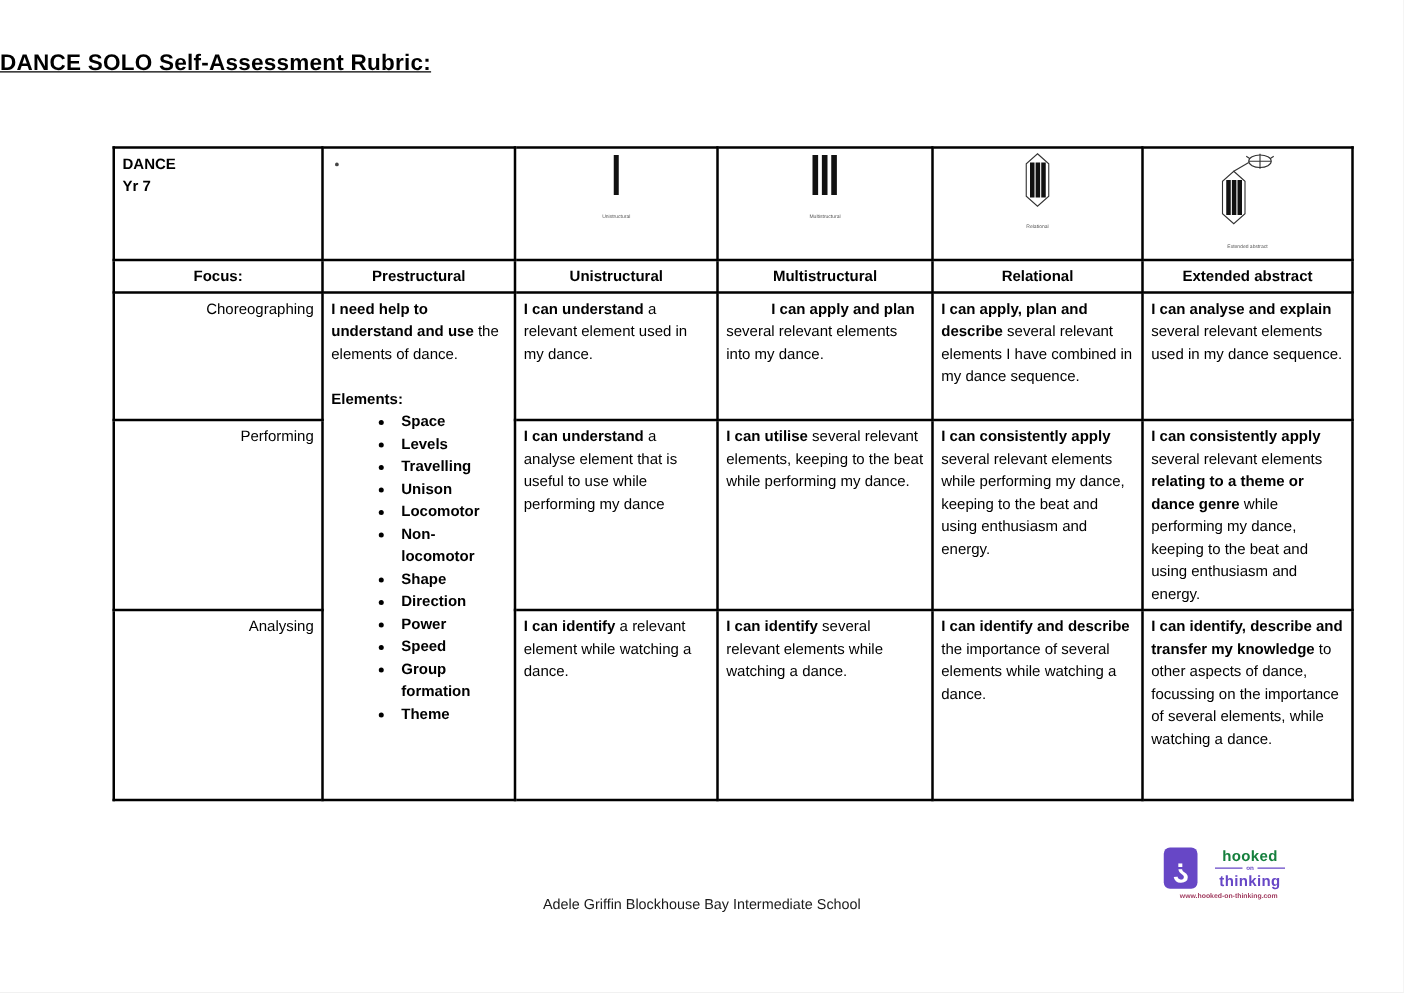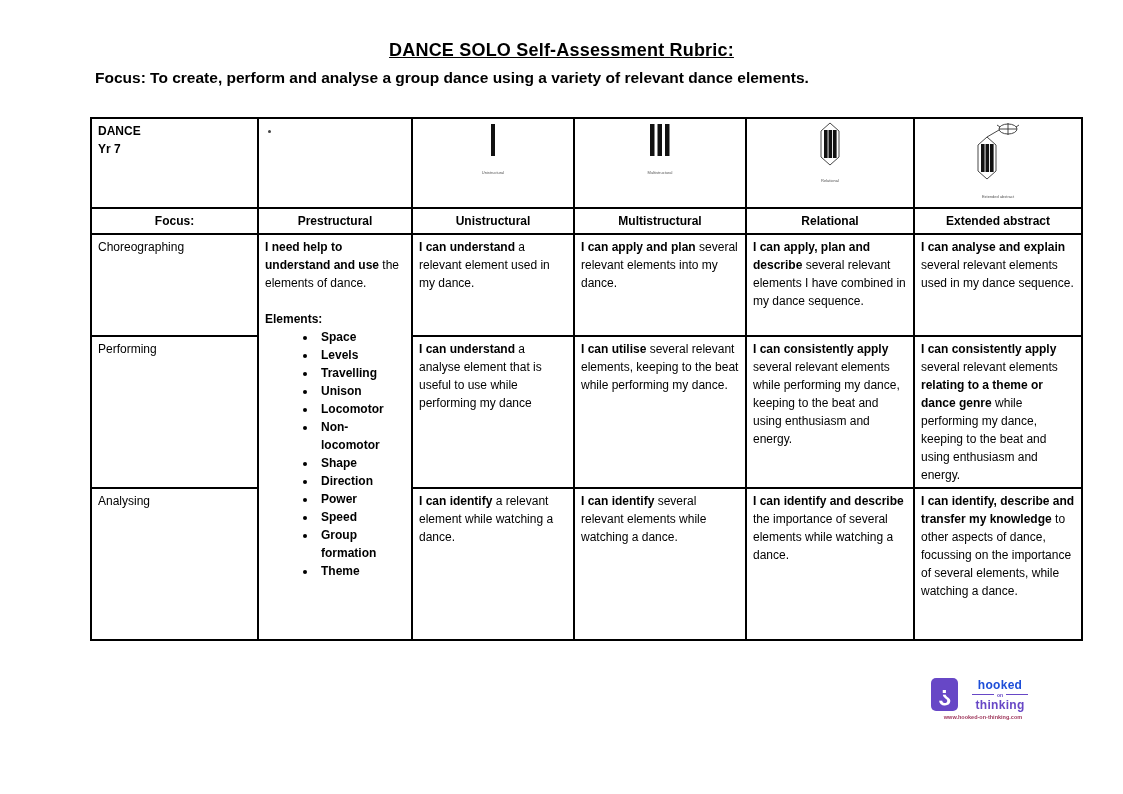--- a/index.html
+++ b/index.html
@@ -8,21 +8,21 @@
   .page {
     position: relative;
     width: 1123px; height: 794px;
     background: #ffffff;
     margin: 0 auto;
     overflow: hidden;
     color: #000;
   }
   .doc-title {
     position: absolute; top: 40px; left: 0; width: 100%;
-    text-align: center;
+    text-align: left;
     font-size: 18px; font-weight: 700; text-decoration: underline;
     letter-spacing: 0.2px;
   }
   .doc-subtitle {
     position: absolute; top: 69px; left: 95px; width: 980px;
     font-size: 15.5px; font-weight: 700;
   }
   table.rubric {
     position: absolute; top: 117px; left: 90px;
     border-collapse: collapse; table-layout: fixed;
@@ -39,21 +39,21 @@
   td.corner-cell {
     text-align: left; vertical-align: middle;
     font-size: 22px; font-weight: 700; line-height: 30px;
   }
   td.level-cell, td.focus-cell {
     text-align: center; vertical-align: middle;
     font-size: 14.5px; font-weight: 700;
     height: 21px; padding: 1px 2px; line-height: 17px;
   }
   td.rowlabel-cell {
-    text-align: left; vertical-align: middle;
+    text-align: right; vertical-align: middle;
     font-size: 15px; font-weight: 400;
   }
   .bold { font-weight: 700; }
   .cell-spacer { height: 18px; }
   ul.elements-list { margin: 0; padding-left: 52px; width: 140px; }
   ul.elements-list li {
     font-weight: 700; font-size: 12px; line-height: 18px;
     list-style-type: disc;
     padding-left: 4px;
     max-width: 82px;
@@ -92,21 +92,20 @@
   .logo-url { margin-top: 3px; font-size: 5.5px; text-align: center; width: 104px; font-weight: 700; }
   svg .bar-fill { fill: #111; }
   svg .outline { fill: none; stroke: #333; stroke-width: 0.9; }
 </style>
 </head>
 <body>
 
 <div class="page">
 
   <div class="doc-title">DANCE SOLO Self-Assessment Rubric:</div>
-  <div class="doc-subtitle">Focus: To create, perform and analyse a group dance using a variety of relevant dance elements.</div>
 
   <table class="rubric">
     <colgroup>
       <col style="width:167px">
         <col style="width:154px">
         <col style="width:162px">
       <col style="width:172px">
         <col style="width:168px">
         <col style="width:168px">
     </colgroup>
@@ -184,21 +183,21 @@
               <li>Non-locomotor</li>
               <li>Shape</li>
               <li>Direction</li>
               <li>Power</li>
               <li>Speed</li>
               <li>Group formation</li>
               <li>Theme</li>
             </ul>
         </td>
         <td><span style="font-weight: 700;">I can understand</span><span> a relevant element used in my dance.</span></td>
-        <td><span style="font-weight: 700;">I can apply and plan</span><span> several relevant elements into my dance.</span></td>
+        <td><span style="font-weight: 700; margin-left: 36px;">I can apply and plan</span><span> several relevant elements into my dance.</span></td>
         <td><span style="font-weight: 700; text-align: center;">I can apply, plan and describe</span><span> several relevant elements I have combined in my dance sequence.</span></td>
         <td><span style="font-weight: 700;">I can analyse and explain</span><span> several relevant elements used in my dance sequence.</span></td>
       </tr>
 
       <tr style="height:130px">
         <td class="rowlabel-cell">Performing</td>
         <td><span style="font-weight: 700;">I can understand</span><span> a analyse element that is useful to use while performing my dance</span></td>
         <td><span style="font-weight: 700;">I can utilise</span><span> several relevant elements, keeping to the beat while performing my dance.</span></td>
         <td><span style="font-weight: 700;">I can consistently apply</span><span> several relevant elements while performing my dance, keeping to the beat and using enthusiasm and energy.</span></td>
         <td><span style="font-weight: 700;">I can consistently apply</span><span> several relevant elements </span><span style="font-weight: 700;">relating to a theme or dance genre</span><span> while performing my dance, keeping to the beat and using enthusiasm and energy.</span></td>
@@ -207,28 +206,29 @@
       <tr style="height:152px">
         <td class="rowlabel-cell">Analysing</td>
         <td><span style="font-weight: 700;">I can identify</span><span> a relevant element while watching a dance.</span></td>
         <td><span style="font-weight: 700;">I can identify</span><span> several relevant elements while watching a dance.</span></td>
         <td><span style="font-weight: 700;">I can identify and describe</span><span> the importance of several elements while watching a dance.</span></td>
         <td><span style="font-weight: 700;">I can identify, describe and transfer my knowledge</span><span> to other aspects of dance, focussing on the importance of several elements, while watching a dance.</span></td>
       </tr>
     </tbody>
   </table>
 
+  <div class="doc-footer">Adele Griffin Blockhouse Bay Intermediate School</div>
 
   <div class="logo">
     <div class="logo-row">
       <div class="logo-mark" style="background: rgb(103, 71, 198);">
           <span>¿</span>
         </div>
       <div class="logo-words">
-        <div class="logo-word" style="color: #1d4ed8;">hooked</div>
+        <div class="logo-word" style="color: #15803d;">hooked</div>
         <div class="logo-divider">
           <span class="bar" style="background: rgb(103, 71, 198);"></span>
           <span class="on" style="color: rgb(103, 71, 198);">on</span>
           <span class="bar" style="background: rgb(103, 71, 198);"></span>
         </div>
         <div class="logo-word" style="color: rgb(103, 71, 198);">thinking</div>
       </div>
     </div>
     <div class="logo-url" style="color: rgb(160, 58, 94);">www.hooked-on-thinking.com</div>
   </div>

